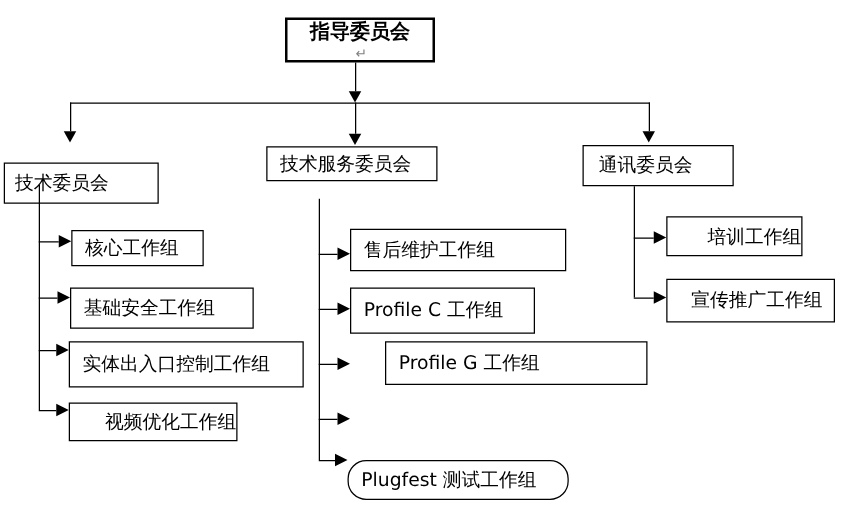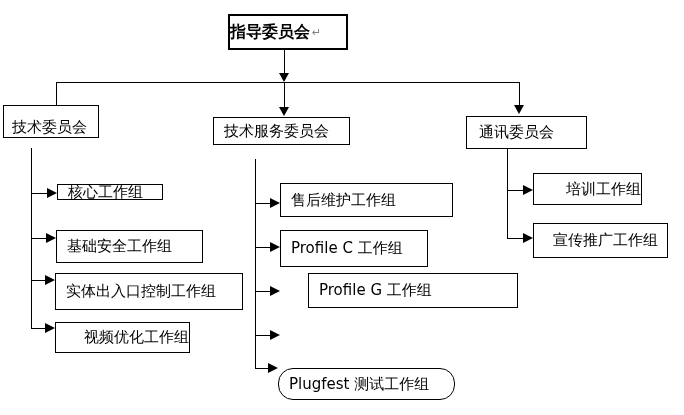--- a/index.html
+++ b/index.html
@@ -19,23 +19,25 @@
     border: 1px solid #000000;
     background: #ffffff;
     display: flex;
     align-items: center;
     padding-left: 10px;
     font-size: 15px;
     white-space: nowrap;
   }
   .node.root {
     border-width: 2px;
+    justify-content: center;
     padding-left: 0;
     font-weight: bold;
     font-size: 16px;
+    flex-direction: column;
   }
   .pmark {
     color: #808080;
     font-size: 11px;
     margin-left: 2px;
     font-weight: normal;
   }
   .vl { position: absolute; width: 1px; background: #000000; }
   .hl { position: absolute; height: 1px; background: #000000; }
   .ad { 
@@ -67,21 +69,21 @@
 
   <div class="vl" style="left:56px; top:82px; height:23px;"></div>
   <div class="ad" style="left:51px; top:105px;"></div>
 
   <div class="vl" style="left:284px; top:82px; height:25px;"></div>
   <div class="ad" style="left:279px; top:107px;"></div>
 
   <div class="vl" style="left:519px; top:82px; height:23px;"></div>
   <div class="ad" style="left:514px; top:105px;"></div>
 
-  <div class="node" style="left:3px; top:105px; width:96px; height:33px; padding-left:8px;align-items:flex-end;">
+  <div class="node" style="left:3px; top:130px; width:124px; height:33px; padding-left:8px;">
     <span class="lbl">技术委员会</span>
   </div>
 
   <div class="node" style="left:213px; top:117px; width:137px; height:28px;">
     <span class="lbl">技术服务委员会</span>
   </div>
 
   <div class="node" style="left:466px; top:116px; width:121px; height:33px; padding-left:12px;">
     <span class="lbl">通讯委员会</span>
   </div>
@@ -89,21 +91,21 @@
   <div class="vl" style="left:31px; top:148px; height:180px;"></div>
   <div class="hl" style="left:31px; top:193px; width:16px;"></div>
   <div class="ar" style="left:47px; top:188px;"></div>
   <div class="hl" style="left:31px; top:238px; width:15px;"></div>
   <div class="ar" style="left:46px; top:233px;"></div>
   <div class="hl" style="left:31px; top:280px; width:14px;"></div>
   <div class="ar" style="left:45px; top:275px;"></div>
   <div class="hl" style="left:31px; top:328px; width:14px;"></div>
   <div class="ar" style="left:45px; top:323px;"></div>
 
-  <div class="node" style="left:57px; top:184px; width:106px; height:16px;">
+  <div class="node" style="left:57px; top:184px; width:106px; height:29px;">
     <span class="lbl">核心工作组</span>
   </div>
   <div class="node" style="left:56px; top:230px; width:147px; height:33px;text-align:center;">
     <span class="lbl">基础安全工作组</span>
   </div>
   <div class="node" style="left:55px; top:273px; width:188px; height:37px;">
     <span class="lbl">实体出入口控制工作组</span>
   </div>
   <div class="node" style="left:55px; top:322px; width:135px; height:31px;justify-content:flex-end;">
     <span class="lbl">视频优化工作组</span>

